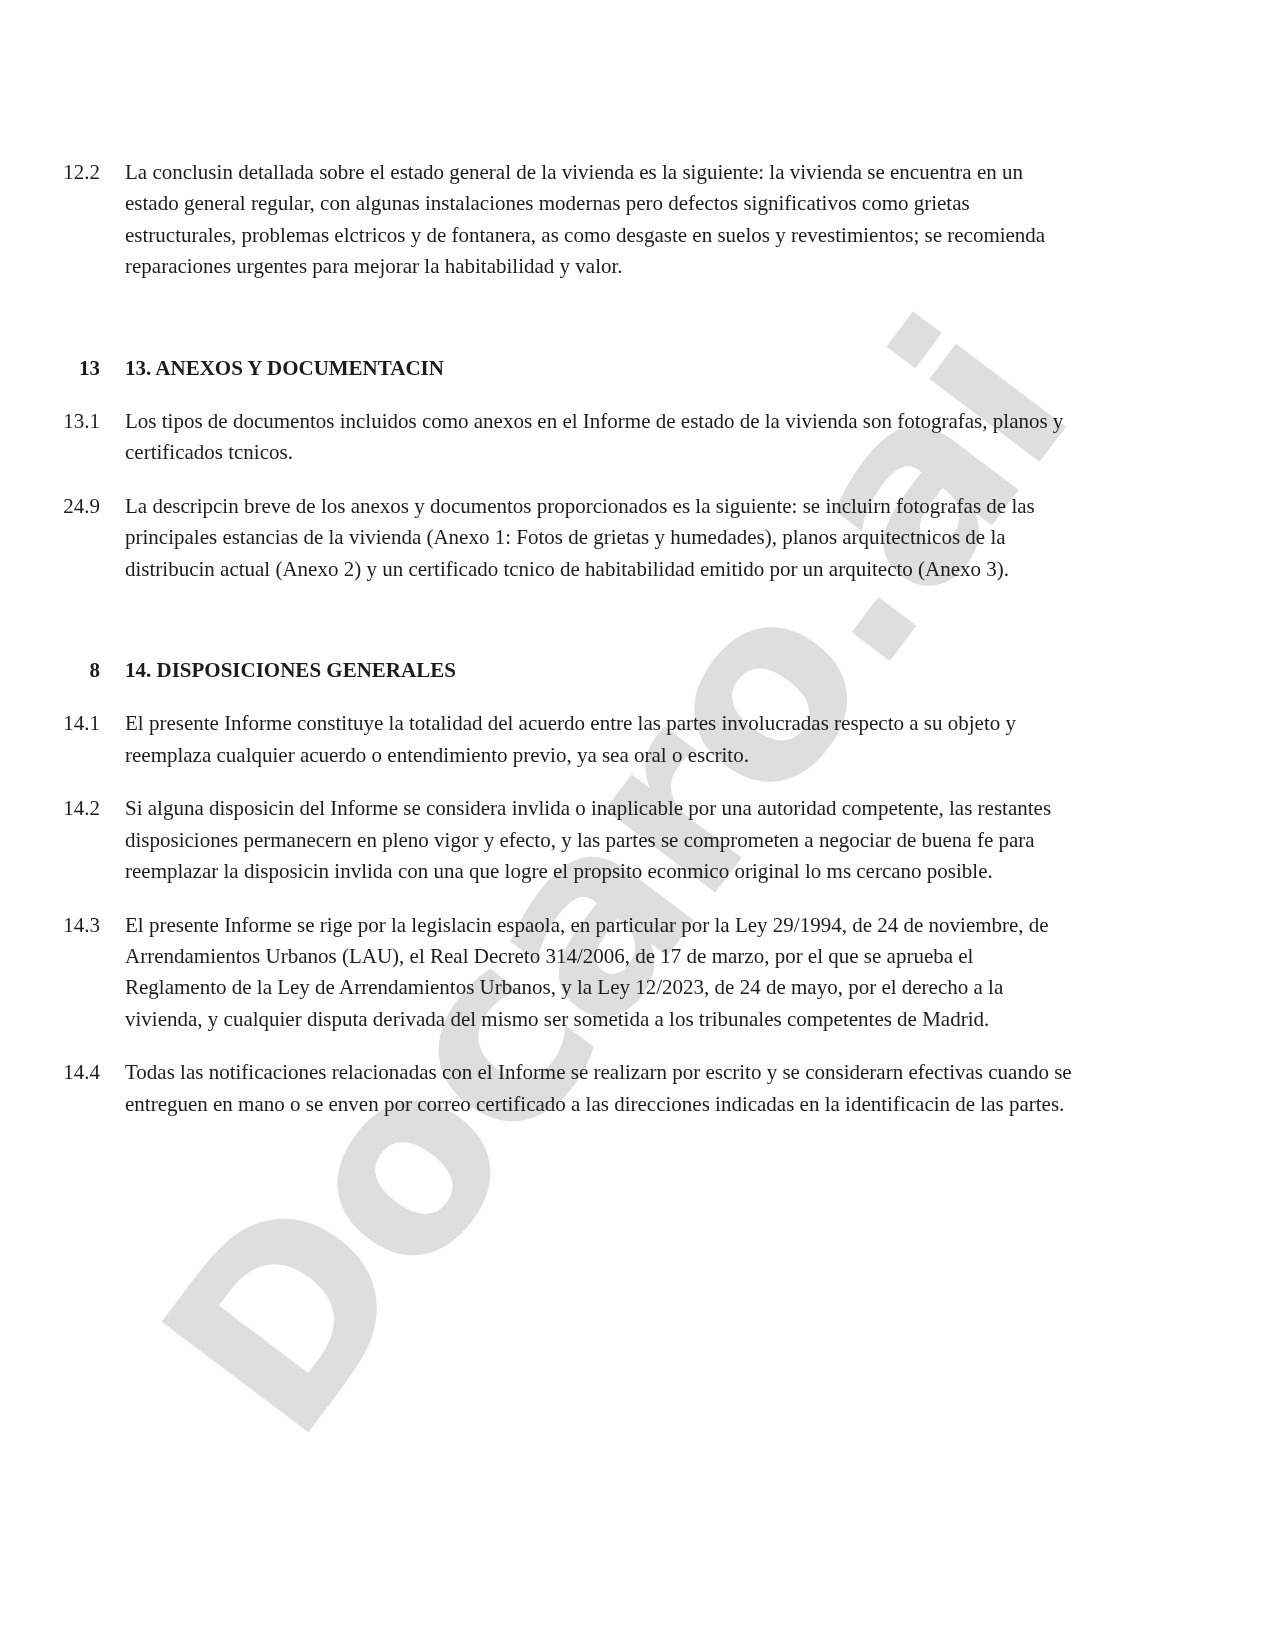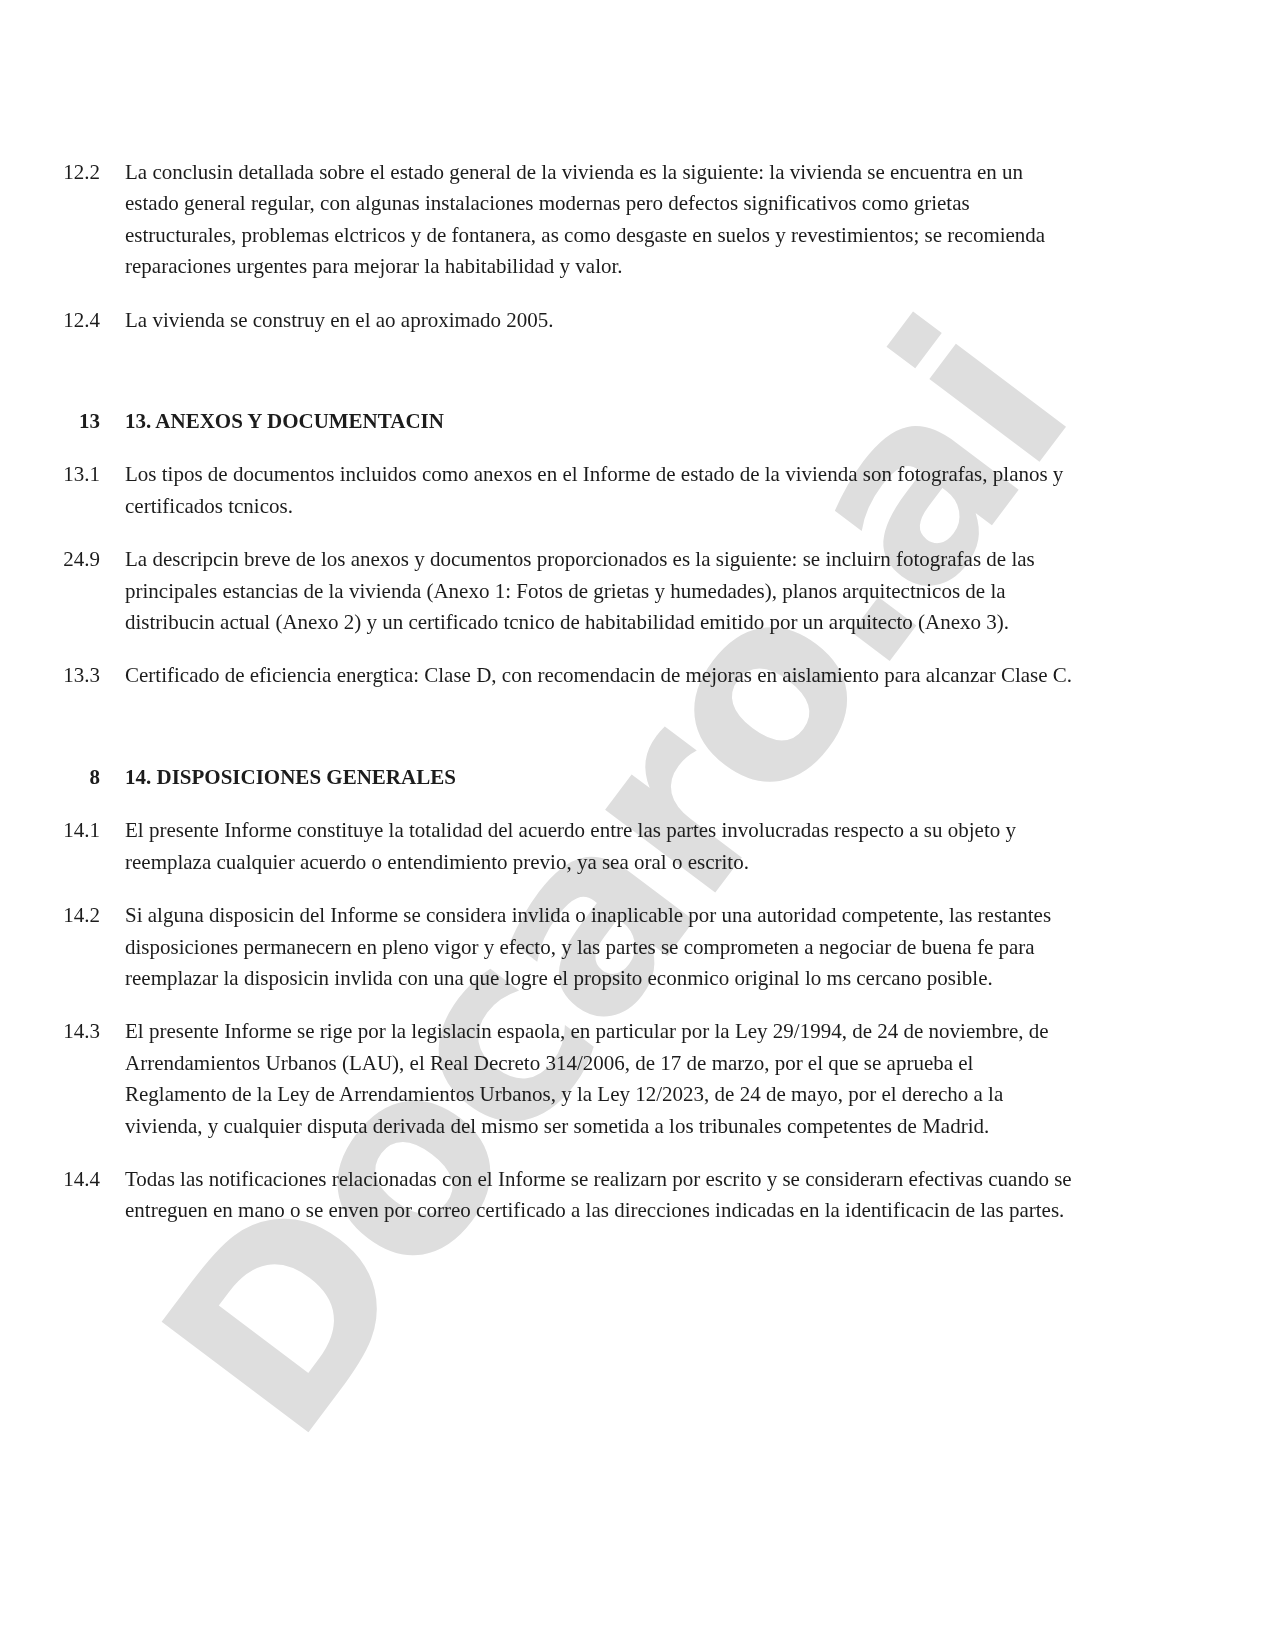--- a/index.html
+++ b/index.html
@@ -69,44 +69,36 @@
   <div class="watermark" style="color: rgb(222, 222, 222);">Docaro.ai</div>
 
   <main class="doc">
 
     <section class="block">
       <div class="num">12.2</div>
       <div class="body"><span>La conclusin detallada sobre el estado general de la vivienda es la siguiente: la vivienda se encuentra en un estado general regular, con algunas instalaciones modernas pero defectos significativos como grietas estructurales, problemas elctricos y de fontanera, as como desgaste en suelos y revestimientos; se recomienda reparaciones urgentes para mejorar la habitabilidad y valor.</span></div>
     </section>
 
 
-    <section class="block">
-      <div class="num">12.4</div>
-      <div class="body"><span>La vivienda se construy en el ao aproximado 2005.</span></div>
-    </section>
 
     <section class="block heading">
       <div class="num">13</div>
       <div class="body"><span>13. ANEXOS Y DOCUMENTACIN</span></div>
     </section>
 
     <section class="block">
       <div class="num">13.1</div>
       <div class="body"><span>Los tipos de documentos incluidos como anexos en el </span><span class="bold">Informe</span><span> de estado de la vivienda son fotografas, planos y certificados tcnicos.</span></div>
     </section>
 
     <section class="block">
       <div class="num">24.9</div>
       <div class="body"><span>La descripcin breve de los anexos y documentos proporcionados es la siguiente: se incluirn fotografas de las principales estancias de la vivienda (Anexo 1: Fotos de grietas y humedades), planos arquitectnicos de la distribucin actual (Anexo 2) y un certificado tcnico de habitabilidad emitido por un arquitecto (Anexo 3).</span></div>
     </section>
 
-    <section class="block">
-      <div class="num">13.3</div>
-      <div class="body"><span>Certificado de eficiencia energtica: Clase D, con recomendacin de mejoras en aislamiento para alcanzar Clase C.</span></div>
-    </section>
 
     <section class="block heading">
       <div class="num">8</div>
       <div class="body"><span>14. DISPOSICIONES GENERALES</span></div>
     </section>
 
     <section class="block">
       <div class="num">14.1</div>
       <div class="body"><span>El presente </span><span class="bold">Informe</span><span> constituye la totalidad del acuerdo entre las partes involucradas respecto a su objeto y reemplaza cualquier acuerdo o entendimiento previo, ya sea oral o escrito.</span></div>
     </section>

